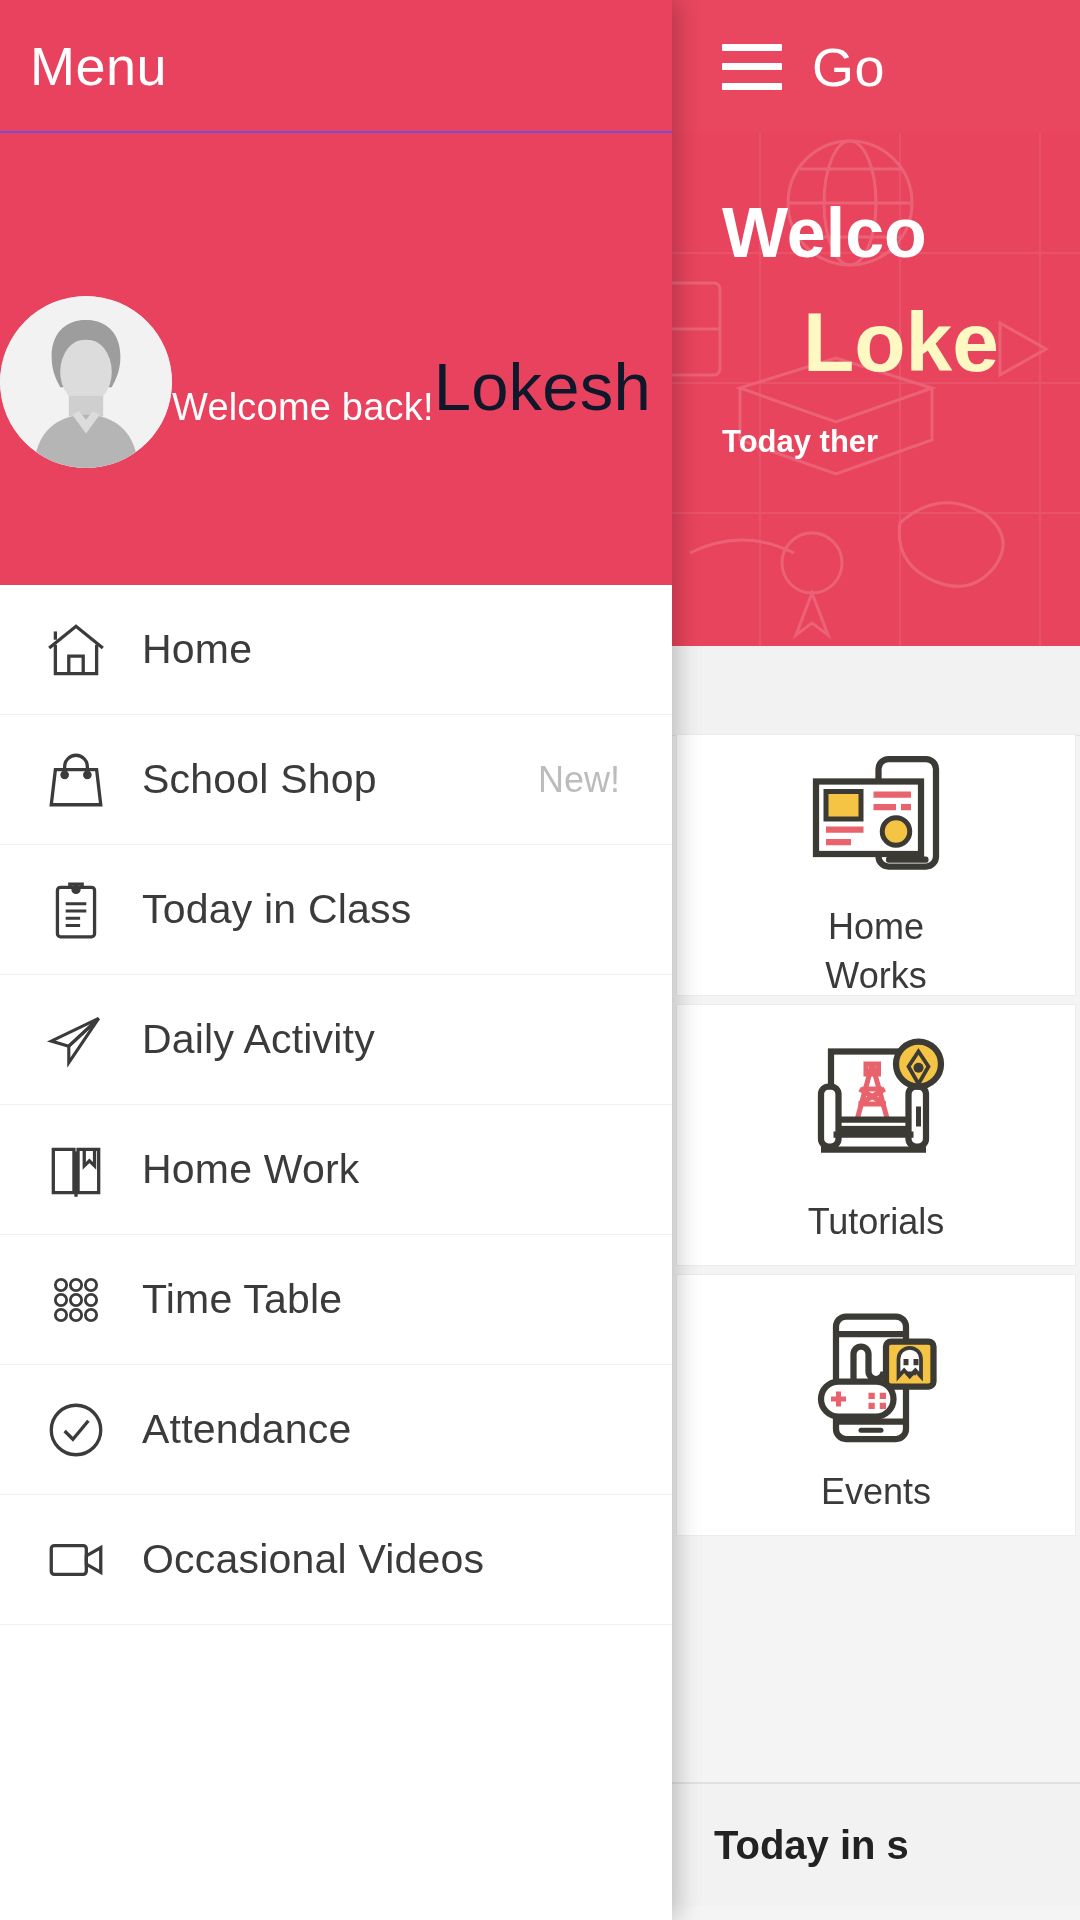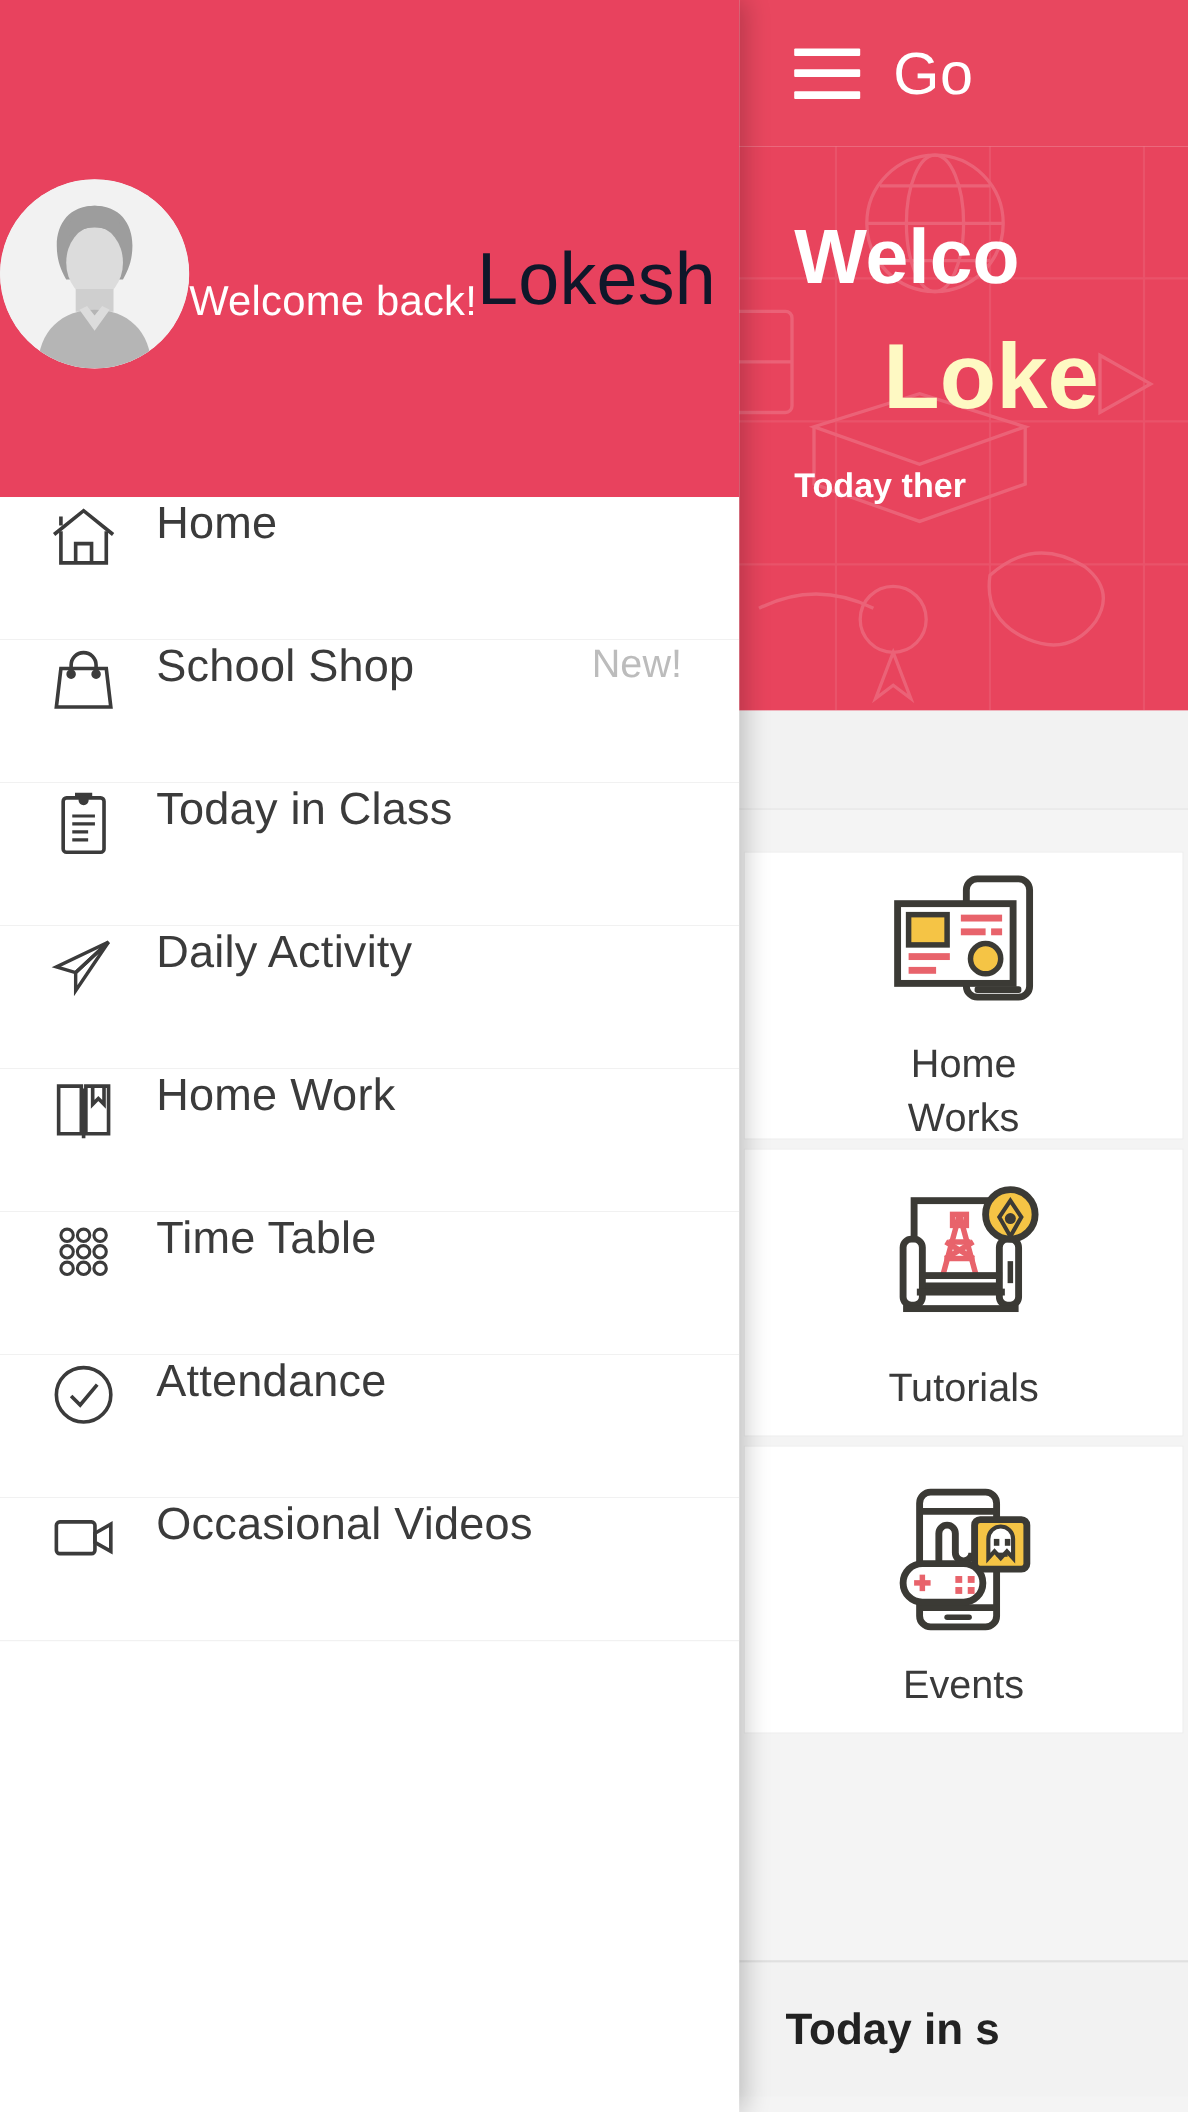--- a/index.html
+++ b/index.html
@@ -25,21 +25,21 @@
     background:#e8445d; overflow:hidden;
   }
   #bg-hero-doodles { position:absolute; inset:0; opacity:.16; }
   #bg-hero-text { position:absolute; left:722px; top:60px; right:0; }
   #bg-welcome { color:#fff; font-size:70px; font-weight:bold; white-space:nowrap; line-height:1.15; }
   #bg-name { color:#fef9c3; font-size:84px; font-weight:bold; white-space:nowrap; line-height:1.15; margin-top:20px;text-align:center; }
   #bg-today { color:#fff; font-size:31px; font-weight:bold; white-space:nowrap; margin-top:34px; }
 
   #bg-spacer { position:absolute; left:672px; top:646px; width:408px; height:90px; background:#f2f2f2; border-bottom:1px solid #e4e4e4; }
 
-  #bg-tiles { position:absolute; left:672px; top:770px; width:408px; }
+  #bg-tiles { position:absolute; left:672px; top:730px; width:408px; }
   .tile {
     background:#ffffff; border:1px solid #ececec; margin:4px 4px 8px 4px;
     height:262px; display:flex; flex-direction:column; align-items:center; justify-content:center;
     padding-top:10px;
   }
   .tile-icon { width:150px; height:150px; display:flex; align-items:center; justify-content:center; }
   .tile-label { margin-top:14px; font-size:36px; color:#3a3a3a; text-align:center; line-height:1.35; width:190px; }
 
   #bg-section {
     position:absolute; left:672px; top:1782px; width:408px; height:124px;
@@ -64,21 +64,21 @@
   }
   #avatar {
     width:172px; height:172px; border-radius:50%; background:#f2f2f2;
     overflow:hidden; position:relative; flex:none;
   }
   #welcome-back { color:#ffffff; font-size:38px; margin-top:50px; letter-spacing:.2px; }
   #drawer-name { color:#0f172a; font-size:67px; font-weight:normal; margin-top:8px; letter-spacing:.2px; }
 
   #menu-list { background:#fff; }
   .menu-item {
-    height:130px; display:flex; align-items:flex-start; padding:0 40px;
+    height:130px; display:flex; align-items:center; padding:0 40px;
     border-bottom:1px solid #f0f0f0; background:#fff;
   }
   .menu-icon { width:72px; height:72px; flex:none; display:flex; align-items:center; justify-content:center; }
   .menu-label { font-size:41px; color:#3b3b3b; margin-left:30px; flex:1; letter-spacing:.2px; }
   .menu-badge { font-size:36px; color:#bcbcbc; margin-right:12px; }
 
   svg { display:block; }
 </style>
 </head>
 <body>
@@ -202,20 +202,23 @@
     </div>
 
     <div id="bg-section">
       <div id="bg-section-title">Today in s</div>
     </div>
 
   </div>
 
   <div id="drawer">
 
+    <div id="drawer-topbar">
+      <div id="drawer-title">Menu</div>
+    </div>
 
     <div id="drawer-profile">
       <div id="avatar">
         <svg viewBox="0 0 100 100" width="172" height="172">
           <circle cx="50" cy="50" r="50" fill="#f2f2f2"></circle>
           <path d="M50 14 c-13 0 -20 9 -20 21 0 9 3 14 5 18 l30 0 c2 -4 5 -9 5 -18 0 -12 -7 -21 -20 -21 z" fill="#9d9d9d"></path>
           <ellipse cx="50" cy="44" rx="15" ry="19" fill="#dcdcdc"></ellipse>
           <path d="M36 30 q14 -9 28 0 q0 -16 -14 -16 q-14 0 -14 16 z" fill="#9d9d9d"></path>
           <path d="M40 58 h20 v12 h-20 z" fill="#cfcfcf"></path>
           <path d="M20 100 c0 -20 13 -31 30 -31 c17 0 30 11 30 31 z" fill="#b5b5b5"></path>

